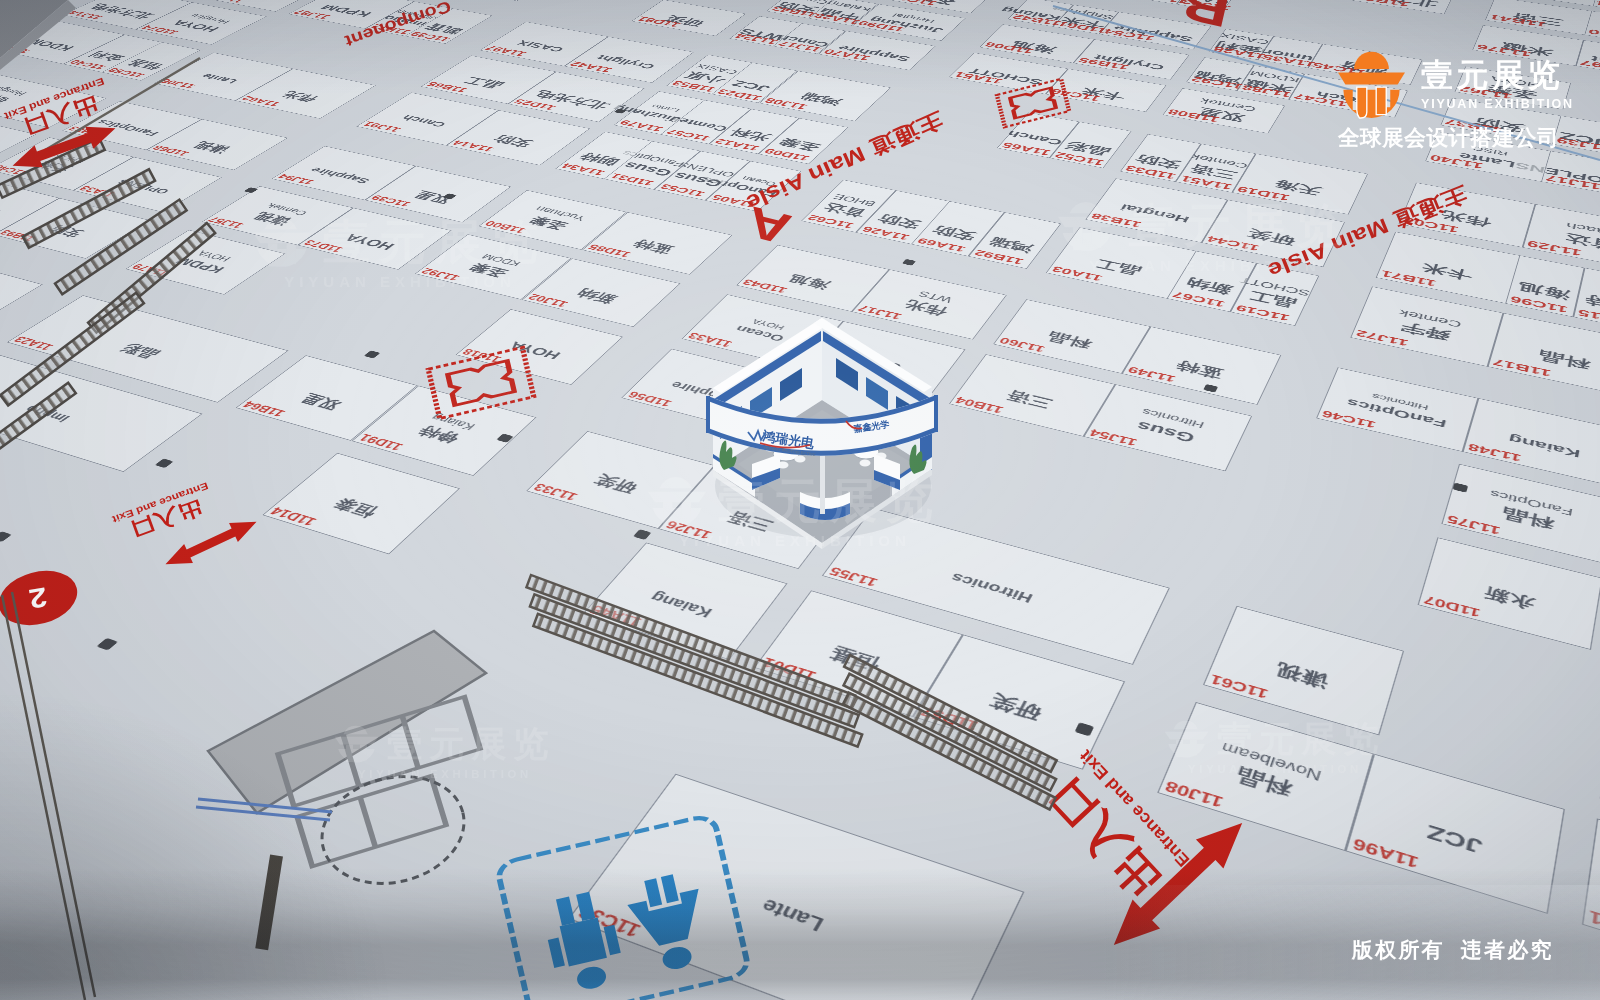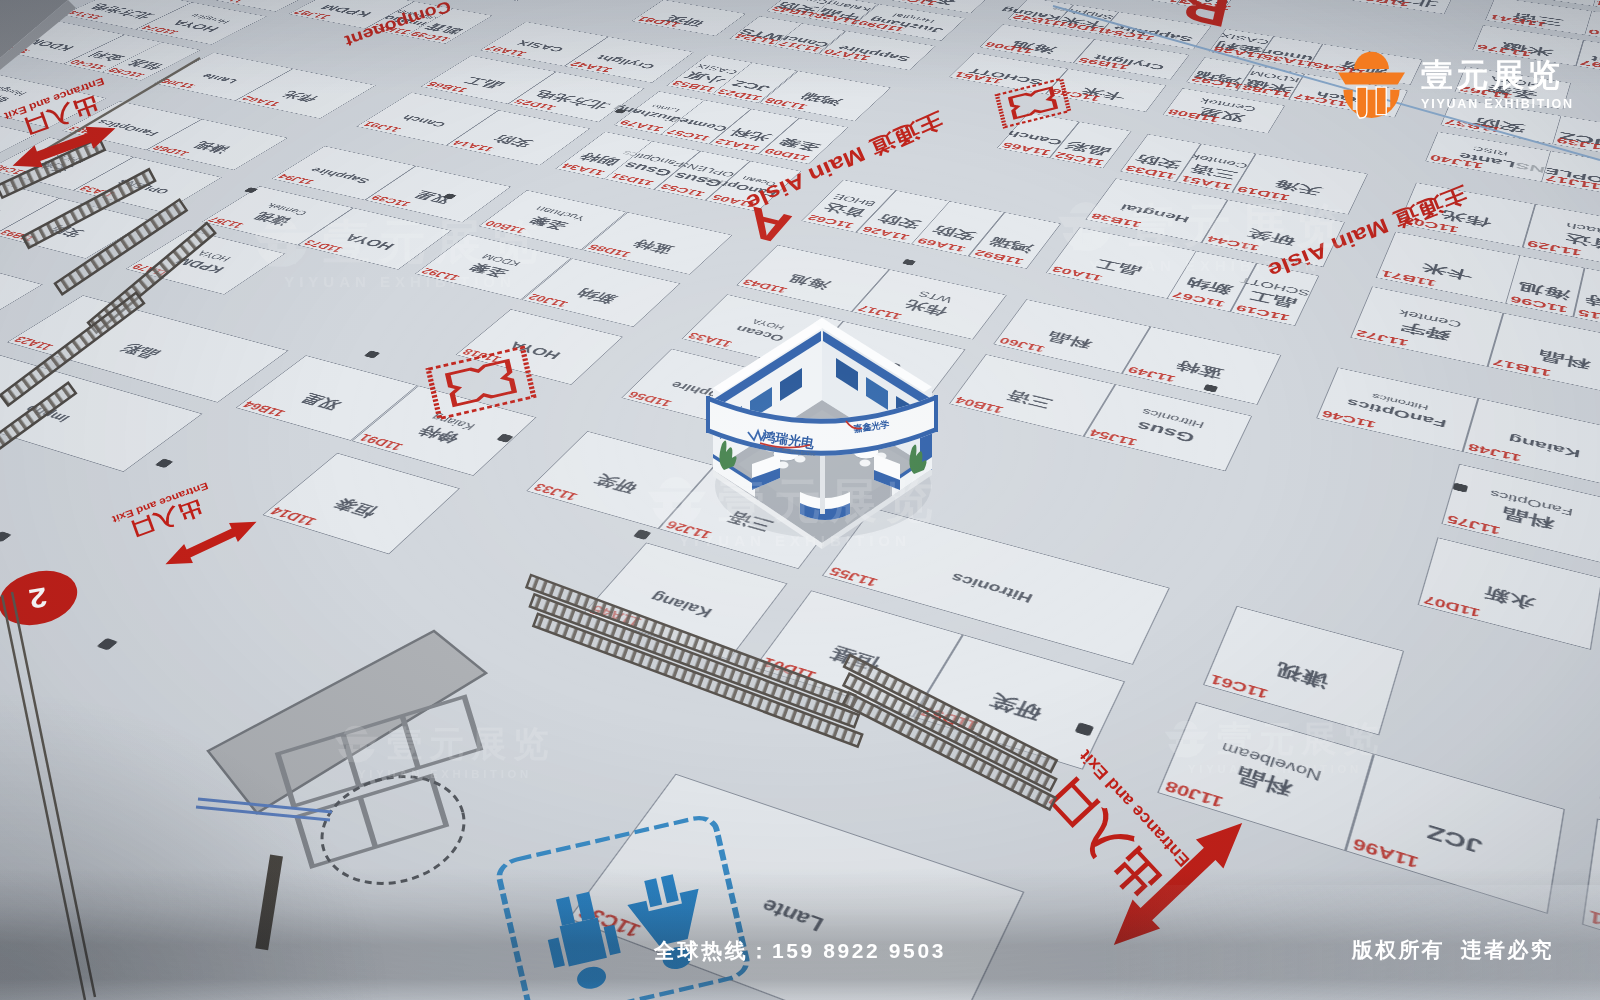--- a/index.html
+++ b/index.html
@@ -856,15 +856,15 @@
 <polygon points="0,32 100,32 89,50 11,50" fill="#f47b1f"></polygon>
 <path d="M8,58 A42,42 0 1 0 92,58 L78,58 L78,84 L58,84 L58,58 L42,58 L42,88 L22,88 L22,58 Z" fill="#f47b1f"></path>
 <path d="M28,54 L43,54 L43,91 Q43,100 34,100 L32,100 Q28,95 28,88 Z" fill="#f47b1f" stroke="#fff" stroke-width="2"></path>
 <path d="M57,54 L72,54 L72,95 L57,95 Z" fill="#f47b1f" stroke="#fff" stroke-width="2"></path>
 </svg>
 <div style="margin-left:16px;margin-top:14px;">
 <div style="font-size:32px;font-weight:bold;letter-spacing:3.6px;line-height:34px;white-space:nowrap;">壹元展览</div>
 <div style="font-size:12.5px;font-weight:bold;letter-spacing:1.8px;line-height:13px;margin-top:6px;white-space:nowrap;">YIYUAN EXHIBITION</div>
 </div>
       </div>
+<div style="font-size:21.5px;font-weight:bold;letter-spacing:0.6px;margin-top:-1px;white-space:nowrap;">全球展会设计搭建公司</div>
 </div>
-<div style="position:absolute;left:654px;top:937px;z-index:10;color:#fff;font-size:21px;font-weight:bold;letter-spacing:2.6px;">全球热线：159 8922 9503</div>
 <div style="position:absolute;left:1352px;top:936px;z-index:10;color:#fff;font-size:21px;font-weight:bold;letter-spacing:2.2px;">版权所有&nbsp; 违者必究</div>
 </div>
 </body></html>

